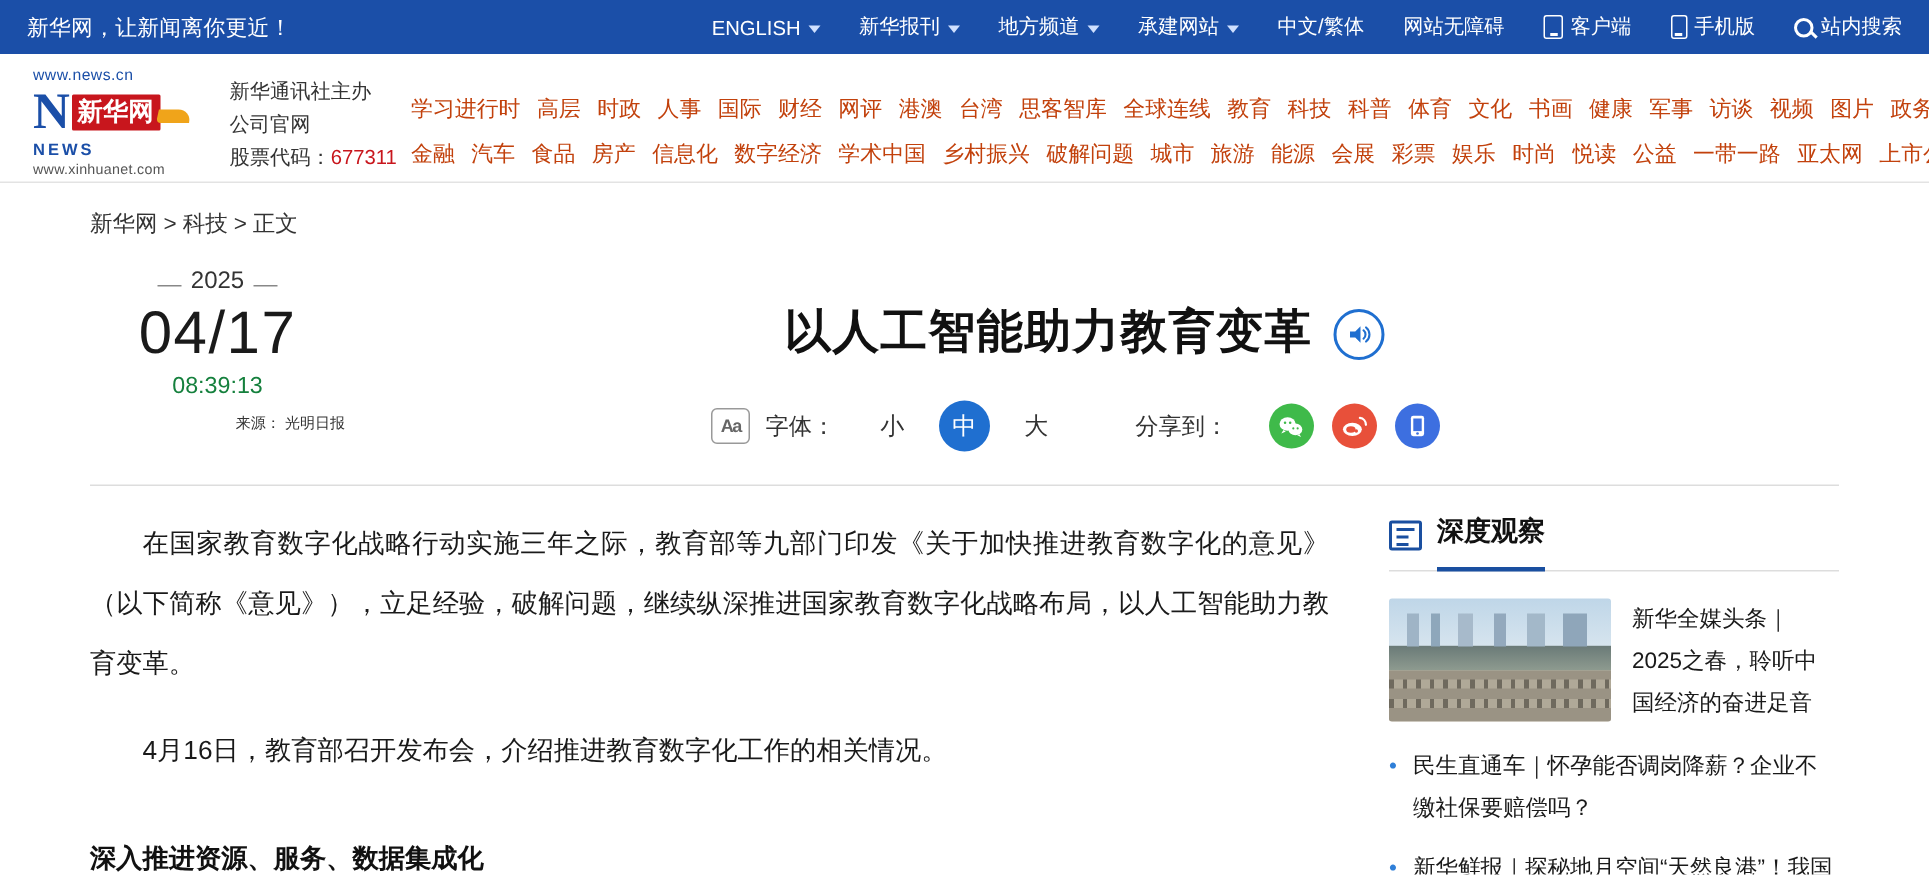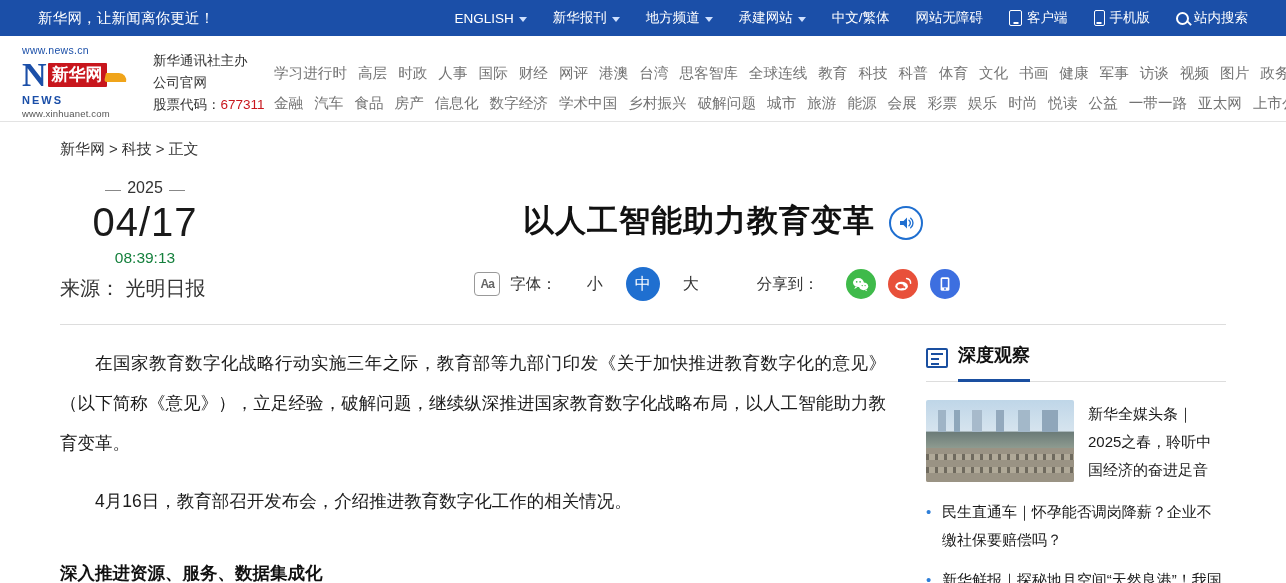--- a/index.html
+++ b/index.html
@@ -12,21 +12,21 @@
     color: #333;
   }
 
   
   .topbar {
     height: 36px;
     background: #1b4fa8;
     color: #ffffff;
     display: flex;
     align-items: center;
-    padding: 0 38px;
+    padding: 0 18px;
     font-size: 14.5px;
     white-space: nowrap;
     justify-content: center;
   }
   .topbar-slogan { font-size: 14.5px; letter-spacing: .2px; }
   .topbar-right {
     margin-left: auto;
     display: flex;
     align-items: center;
     gap: 26px;
@@ -156,21 +156,21 @@
     padding-left: 4px;
     padding-top: 14px;
   }
   .nav-row {
     font-size: 14.6px;
     color: #1a1a1a;
     line-height: 30px;
     white-space: nowrap;
   }
   .nav-row a {
-    color: #737373;
+    color: #c2410c;
     text-decoration: none;
     margin-right: 11px;
     cursor: pointer;
   }
   .nav-row a:last-child { margin-right: 0; }
 
   
   .breadcrumb {
     padding: 18px 0 0 60px;
     font-size: 15px;
@@ -215,25 +215,26 @@
     color: #1a1a1a;
     margin-top: 2px;
     letter-spacing: 1px;
   }
   .date-time {
     font-size: 15.5px;
     color: #15803d;
     margin-top: 4px;
   }
   .date-src {
-    font-size: 20px;
+    font-size: 10px;
     color: #333;
     margin-top: 8px;
-    text-align: left;
+    text-align: right;
     padding-left: 0;
+    margin-left: 44px;
   }
 
   .title-col {
     flex: 1;
     padding-left: 10px;
     padding-right: 20px;
   }
   .article-title {
     font-size: 31px;
     font-weight: bold;

